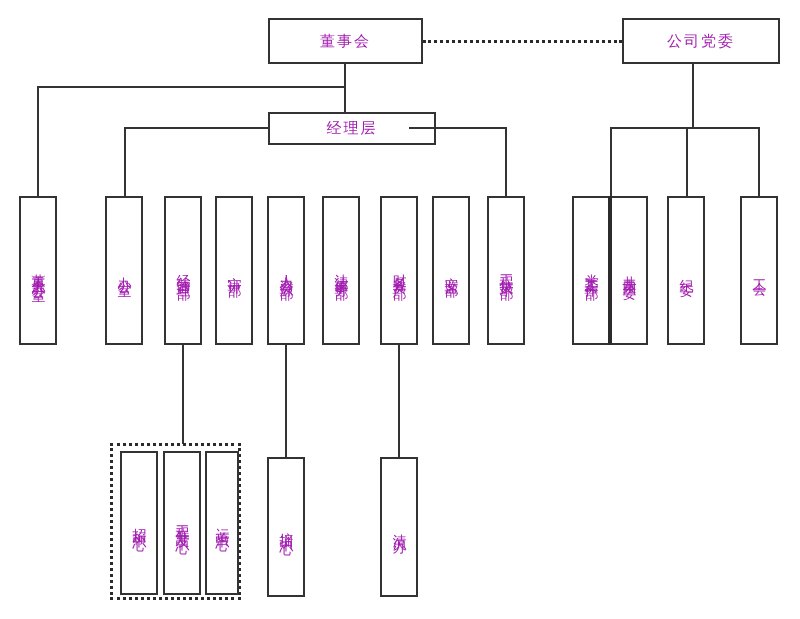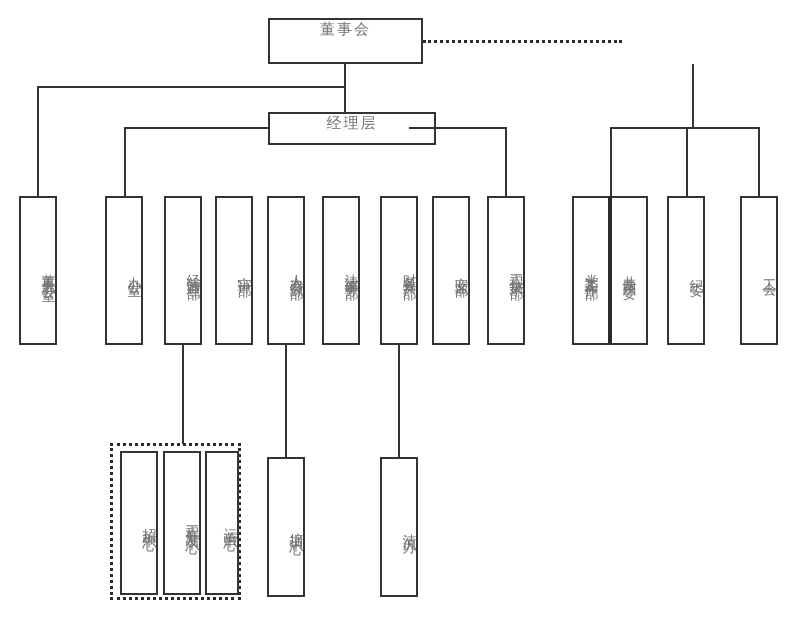--- a/index.html
+++ b/index.html
@@ -16,23 +16,23 @@
     height: 619px;
     background: #ffffff;
     overflow: hidden;
   }
   .box {
     position: absolute;
     box-sizing: border-box;
     border: 2px solid #333333;
     background: #ffffff;
     display: flex;
-    align-items: flex-start;
+    align-items: center;
     justify-content: center;
-    color: #737373;
+    color: #a21caf;
   }
   .box-h {
     font-size: 15px;
     letter-spacing: 2px;
   }
   .box-v {
     writing-mode: vertical-rl;
     text-orientation: upright;
     font-size: 14px;
     letter-spacing: 3px;
@@ -67,20 +67,23 @@
 </style>
 </head>
 <body>
 
 <div id="org-chart">
 
   <div class="box box-h" style="left:268px; top:18px; width:155px; height:46px;">
     <span class="label">董事会</span>
   </div>
 
+  <div class="box box-h" style="left:622px; top:18px; width:158px; height:46px;">
+    <span class="label">公司党委</span>
+  </div>
 
   <div class="dotted-h" style="left:423px; top:40px; width:199px;"></div>
 
   <div class="box box-h" style="left:268px; top:112px; width:168px; height:33px;">
     <span class="label">经理层</span>
   </div>
 
   <div class="line line-v" style="left:344px; top:64px; height:48px;"></div>
 
   <div class="line line-h" style="left:37px; top:86px; width:308px;"></div>

